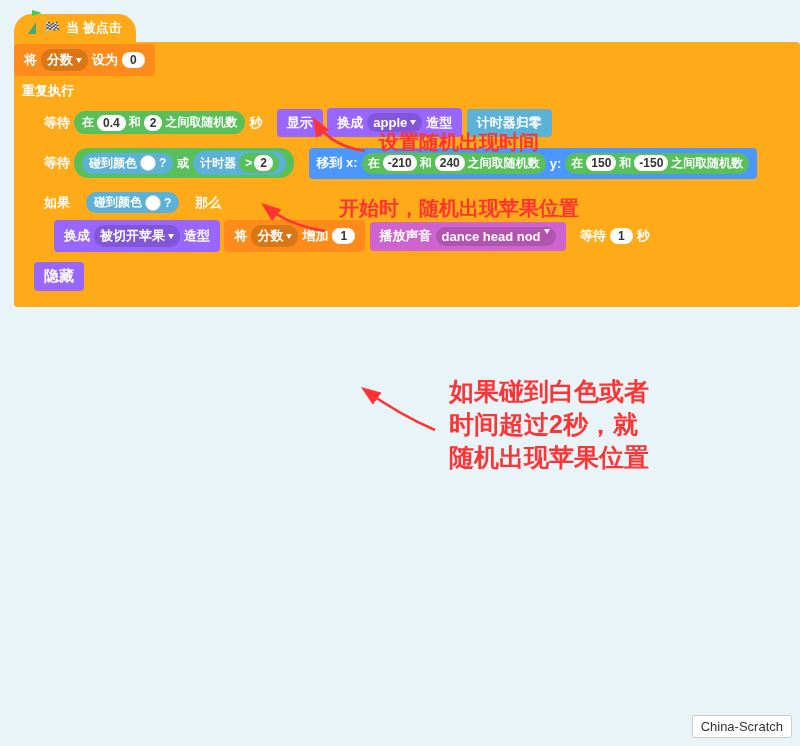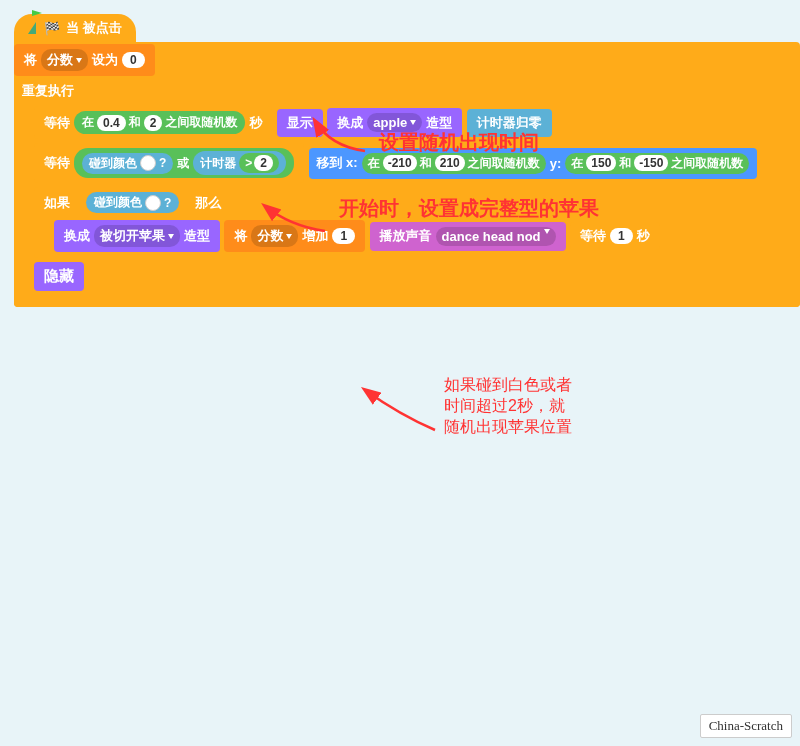--- a/index.html
+++ b/index.html
@@ -114,21 +114,21 @@
             </span>
           </div>
 
           
           <div style="background:#4c97ff; border-radius:4px; display:inline-flex; align-items:center; gap:4px; padding:5px 8px; margin:2px 0; font-size:13px; font-weight:bold; color:white; flex-wrap:nowrap;">
             <span>移到 x:</span>
             <span style="background:#59c059; border-radius:12px; padding:2px 6px; display:inline-flex; align-items:center; gap:3px; font-size:12px;">
               <span>在</span>
               <span style="background:white;color:#333;border-radius:8px;padding:1px 5px;">-210</span>
               <span>和</span>
-              <span style="background:white;color:#333;border-radius:8px;padding:1px 5px;">210</span>
+              <span style="background:white;color:#333;border-radius:8px;padding:1px 5px;">240</span>
               <span>之间取随机数</span>
             </span>
             <span>y:</span>
             <span style="background:#59c059; border-radius:12px; padding:2px 6px; display:inline-flex; align-items:center; gap:3px; font-size:12px;">
               <span>在</span>
               <span style="background:white;color:#333;border-radius:8px;padding:1px 5px;">150</span>
               <span>和</span>
               <span style="background:white;color:#333;border-radius:8px;padding:1px 5px;">-150</span>
               <span>之间取随机数</span>
             </span>
@@ -217,36 +217,36 @@
 
   <div style="position:absolute; top:195px; left:260px; display:flex; align-items:flex-start; gap:4px;">
     <svg width="70" height="36" style="margin-top:6px;">
       <defs>
           <marker id="ah2" markerWidth="8" markerHeight="8" refX="6" refY="3" orient="auto">
             <path d="M0,0 L0,6 L8,3 z" fill="#ff3333"></path>
           </marker>
         </defs>
       <path d="M 65,30 Q 30,25 5,5" stroke="#ff3333" stroke-width="2.5" fill="none" marker-end="url(#ah2)"></path>
     </svg>
-    <span style="color:#ff3333; font-size:20px; font-weight:bold; font-family:SimHei,Arial,sans-serif; margin-left:5px;">开始时，设置成完整型的苹果</span>
+    <span style="color:#ff3333; font-size:20px; font-weight:bold; font-family:SimHei,Arial,sans-serif; margin-left:5px;">开始时，随机出现苹果位置</span>
   </div>
 
   <div style="position:absolute; top:375px; left:360px;">
     <div style="display:flex; align-items:flex-start; gap:4px;">
       <svg width="80" height="50" style="margin-top:10px; transform: scaleX(-1);">
         <defs>
             <marker id="ah3" markerWidth="8" markerHeight="8" refX="6" refY="3" orient="auto">
               <path d="M0,0 L0,6 L8,3 z" fill="#ff3333"></path>
             </marker>
           </defs>
         <path d="M 5,45 Q 40,30 75,5" stroke="#ff3333" stroke-width="2.5" fill="none" marker-end="url(#ah3)"></path>
       </svg>
-      <span style="color:#ff3333; font-size:16px; font-weight:normal; font-family:SimHei,Arial,sans-serif; white-space:pre-line; ">如果碰到白色或者
+      <span style="color:#ff3333; font-size:25px; font-weight:bold; font-family:SimHei,Arial,sans-serif; white-space:pre-line; margin-left:5px;">如果碰到白色或者
 时间超过2秒，就
 随机出现苹果位置</span>
     </div>
   </div>
 
-  <div style="position:absolute; bottom:8px; right:8px; background:white; border:1px solid #ccc; padding:3px 8px; font-size:13px; color:#333; font-family:Liberation Serif, serif; border-radius:2px;">
+  <div style="position:absolute; bottom:8px; right:8px; background:white; border:1px solid #ccc; padding:3px 8px; font-size:13px; color:#333; font-family:Liberation Sans, sans-serif; border-radius:2px;">
     <span>China-Scratch</span>
   </div>
 
 </div>
 
 </body></html>

